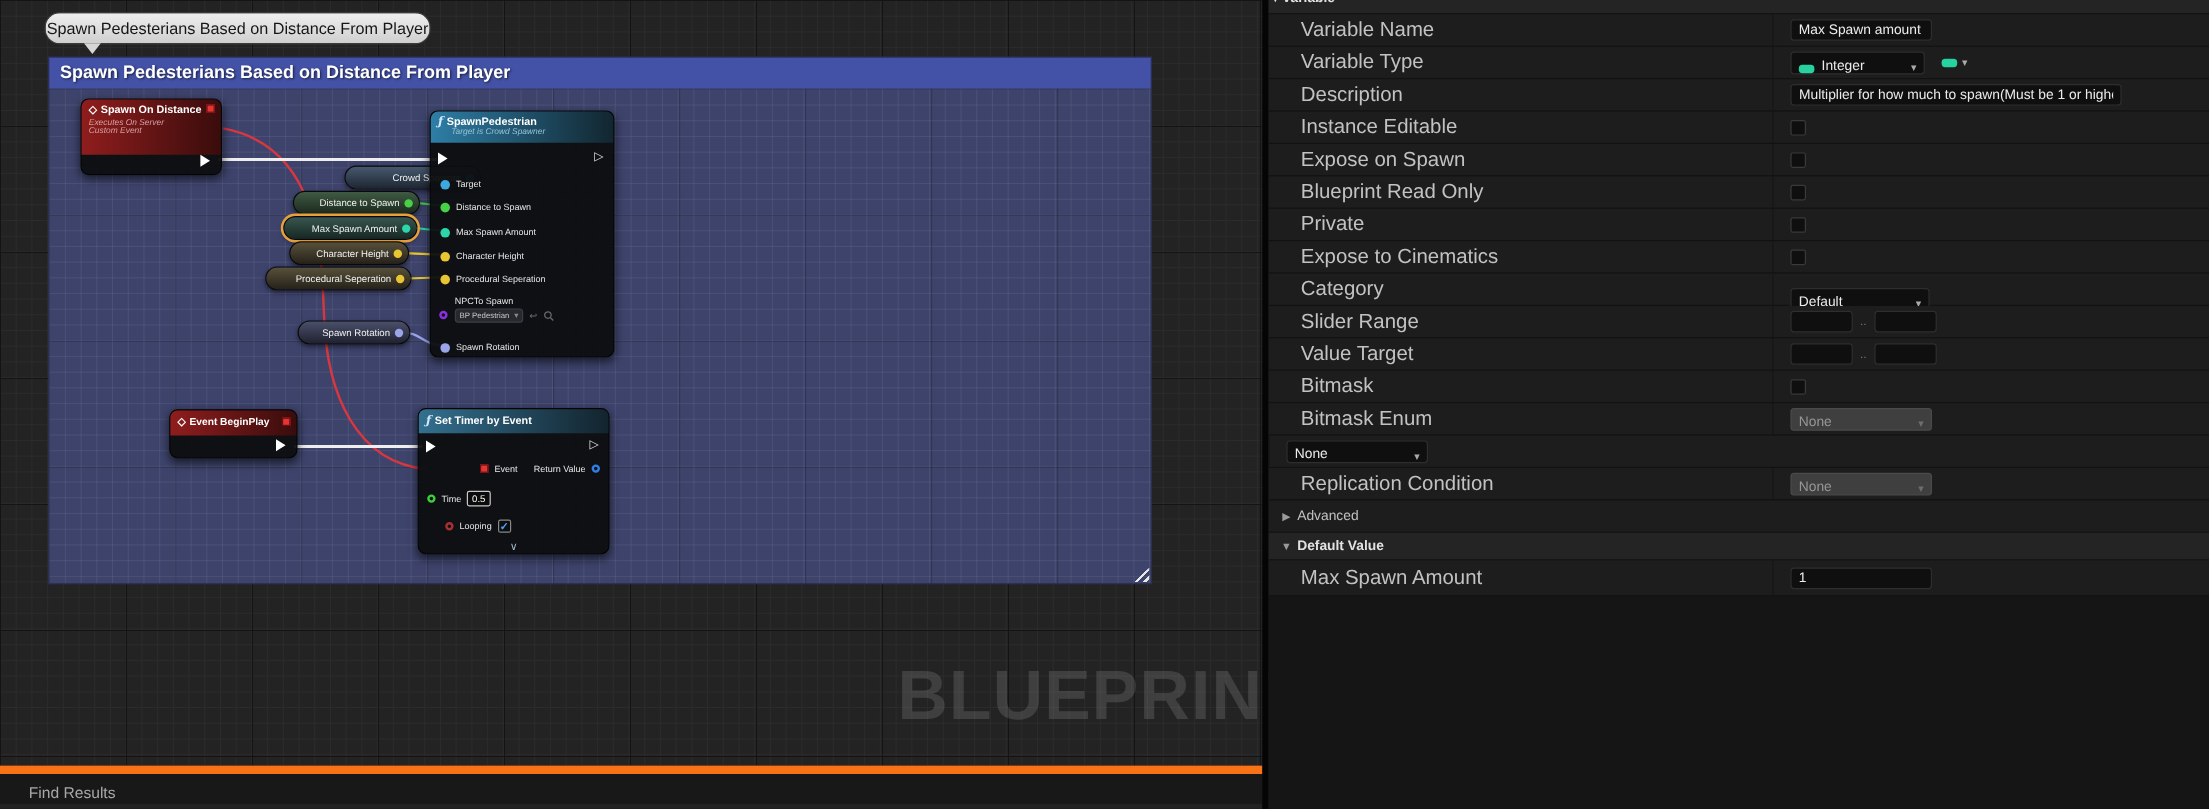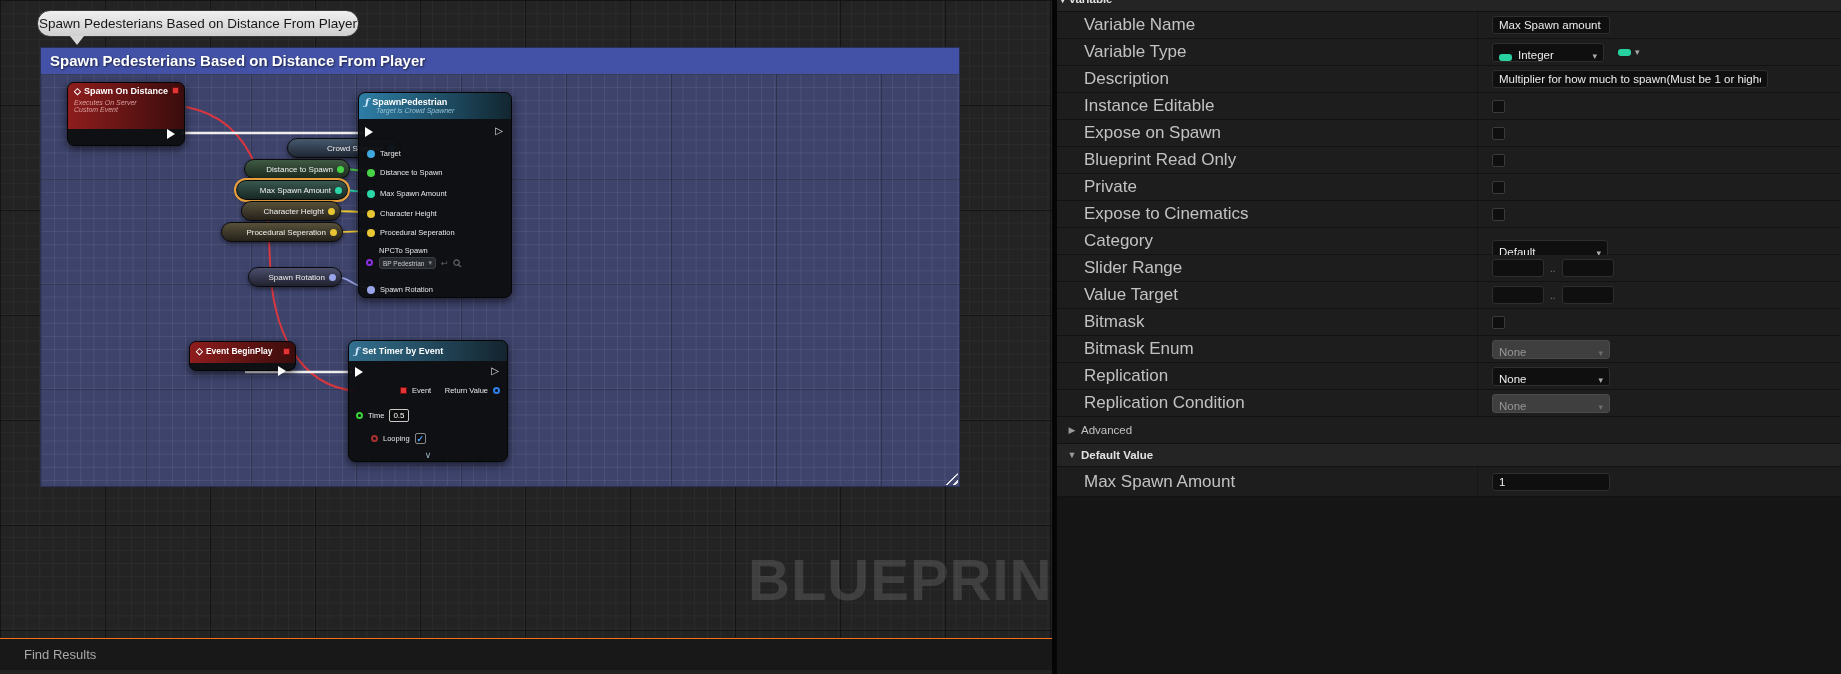--- a/index.html
+++ b/index.html
@@ -11,21 +11,21 @@
     position:absolute; left:0; top:0; width:1052px; height:638px;
     background-color:#232323;
     background-image:
       linear-gradient(#141414 1px, transparent 1px),
       linear-gradient(90deg,#141414 1px, transparent 1px),
       linear-gradient(#2b2b2b 1px, transparent 1px),
       linear-gradient(90deg,#2b2b2b 1px, transparent 1px);
     background-size:105px 105px,105px 105px,13.1px 13.1px,13.1px 13.1px;
   }
   #find-bar { position:absolute; left:0; top:638px; width:1052px; height:32px;
-    background:#181818; border-top:1px solid #f97316; color:#a8a8a8; font-size:13px;
+    background:#181818; border-top:7px solid #f97316; color:#a8a8a8; font-size:13px;
     line-height:32px; padding-left:24px; }
   #status-strip { position:absolute; left:0; top:670px; width:1052px; height:4px; background:#222; }
   #panel-divider { position:absolute; left:1052px; top:0; width:5px; height:674px; background:#050505; }
 
   .watermark { position:absolute; left:748px; top:546px; font-size:58px; font-weight:bold;
     color:rgba(255,255,255,0.13); letter-spacing:1px; }
 
   
   .bubble { position:absolute; left:37px; top:10px; width:322px; height:27px;
     background:linear-gradient(#efefef,#cfcfcf); border:1px solid #3a3a3a; border-radius:13px;
@@ -235,21 +235,21 @@
           <circle cx="4" cy="4" r="3" stroke="#6a6a6a" stroke-width="1.2" fill="none"></circle>
           <line x1="6.2" y1="6.2" x2="9" y2="9" stroke="#6a6a6a" stroke-width="1.2"></line>
         </svg>
     </div>
     <div class="prow" style="left:8px; top:192px;">
         <span class="pin-dot c-peri"></span>
         <span>Spawn Rotation</span>
       </div>
   </div>
 
-  <div class="node" style="left:141px; top:341px; width:107px; height:30px;margin-left:48px;">
+  <div class="node" style="left:141px; top:341px; width:107px; height:41px;">
     <div class="nhead red" style="height:21px; padding-top:4px;">
       <div class="ntitle" style="font-size:8.5px;"><span class="hicon">◇</span><span>Event BeginPlay</span></div>
       <span class="sq-pin" style="right:5px; top:6px;"></span>
     </div>
     <span class="exec-in" style="position:absolute; right:4px; top:24px;"></span>
   </div>
 
   <div class="node" style="left:348px; top:340px; width:160px; height:122px;">
     <div class="nhead steel" style="height:20px; padding-top:4px;">
       <div class="ntitle"><span class="ficon">ƒ</span><span>Set Timer by Event</span></div>
@@ -395,21 +395,20 @@
     <div class="dlabel">Bitmask Enum</div>
     <div class="dval">
         <span class="combo disabled" style="width:118px;">
           <span>None</span>
           <span class="chev">▾</span>
         </span>
       </div>
   </div>
 
   <div class="drow">
-    <div class="dlabel">Replication</div>
     <div class="dval">
         <span class="combo" style="width:118px;">
           <span>None</span>
           <span class="chev">▾</span>
         </span>
       </div>
   </div>
 
   <div class="drow">
     <div class="dlabel">Replication Condition</div>

